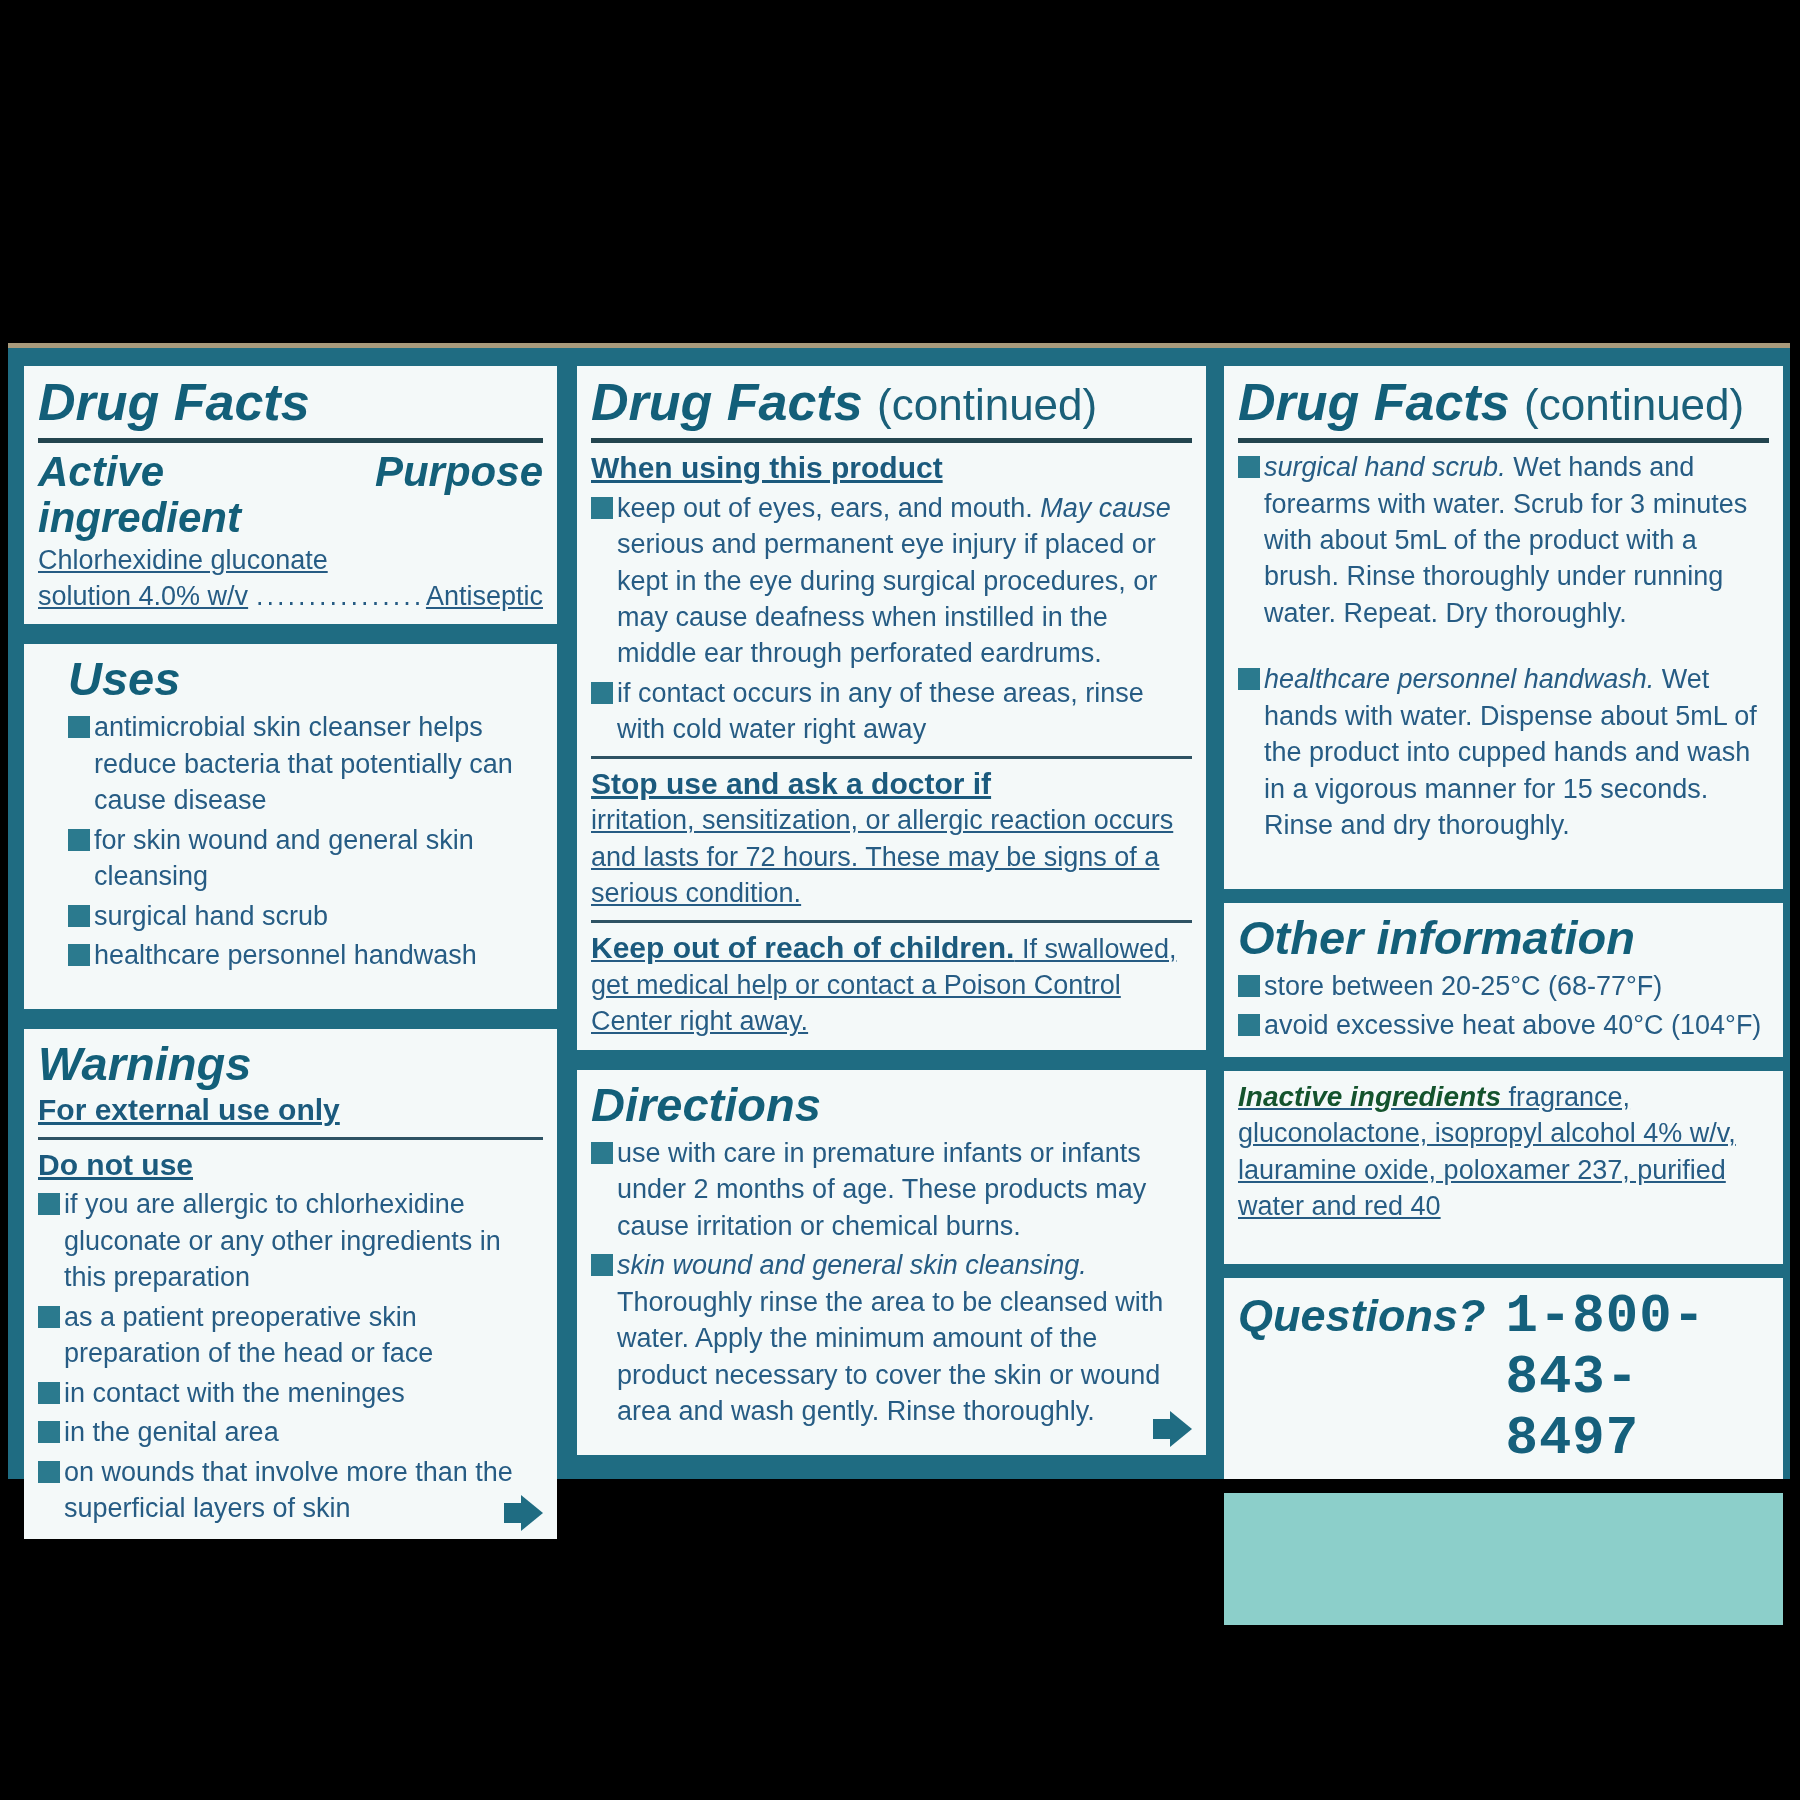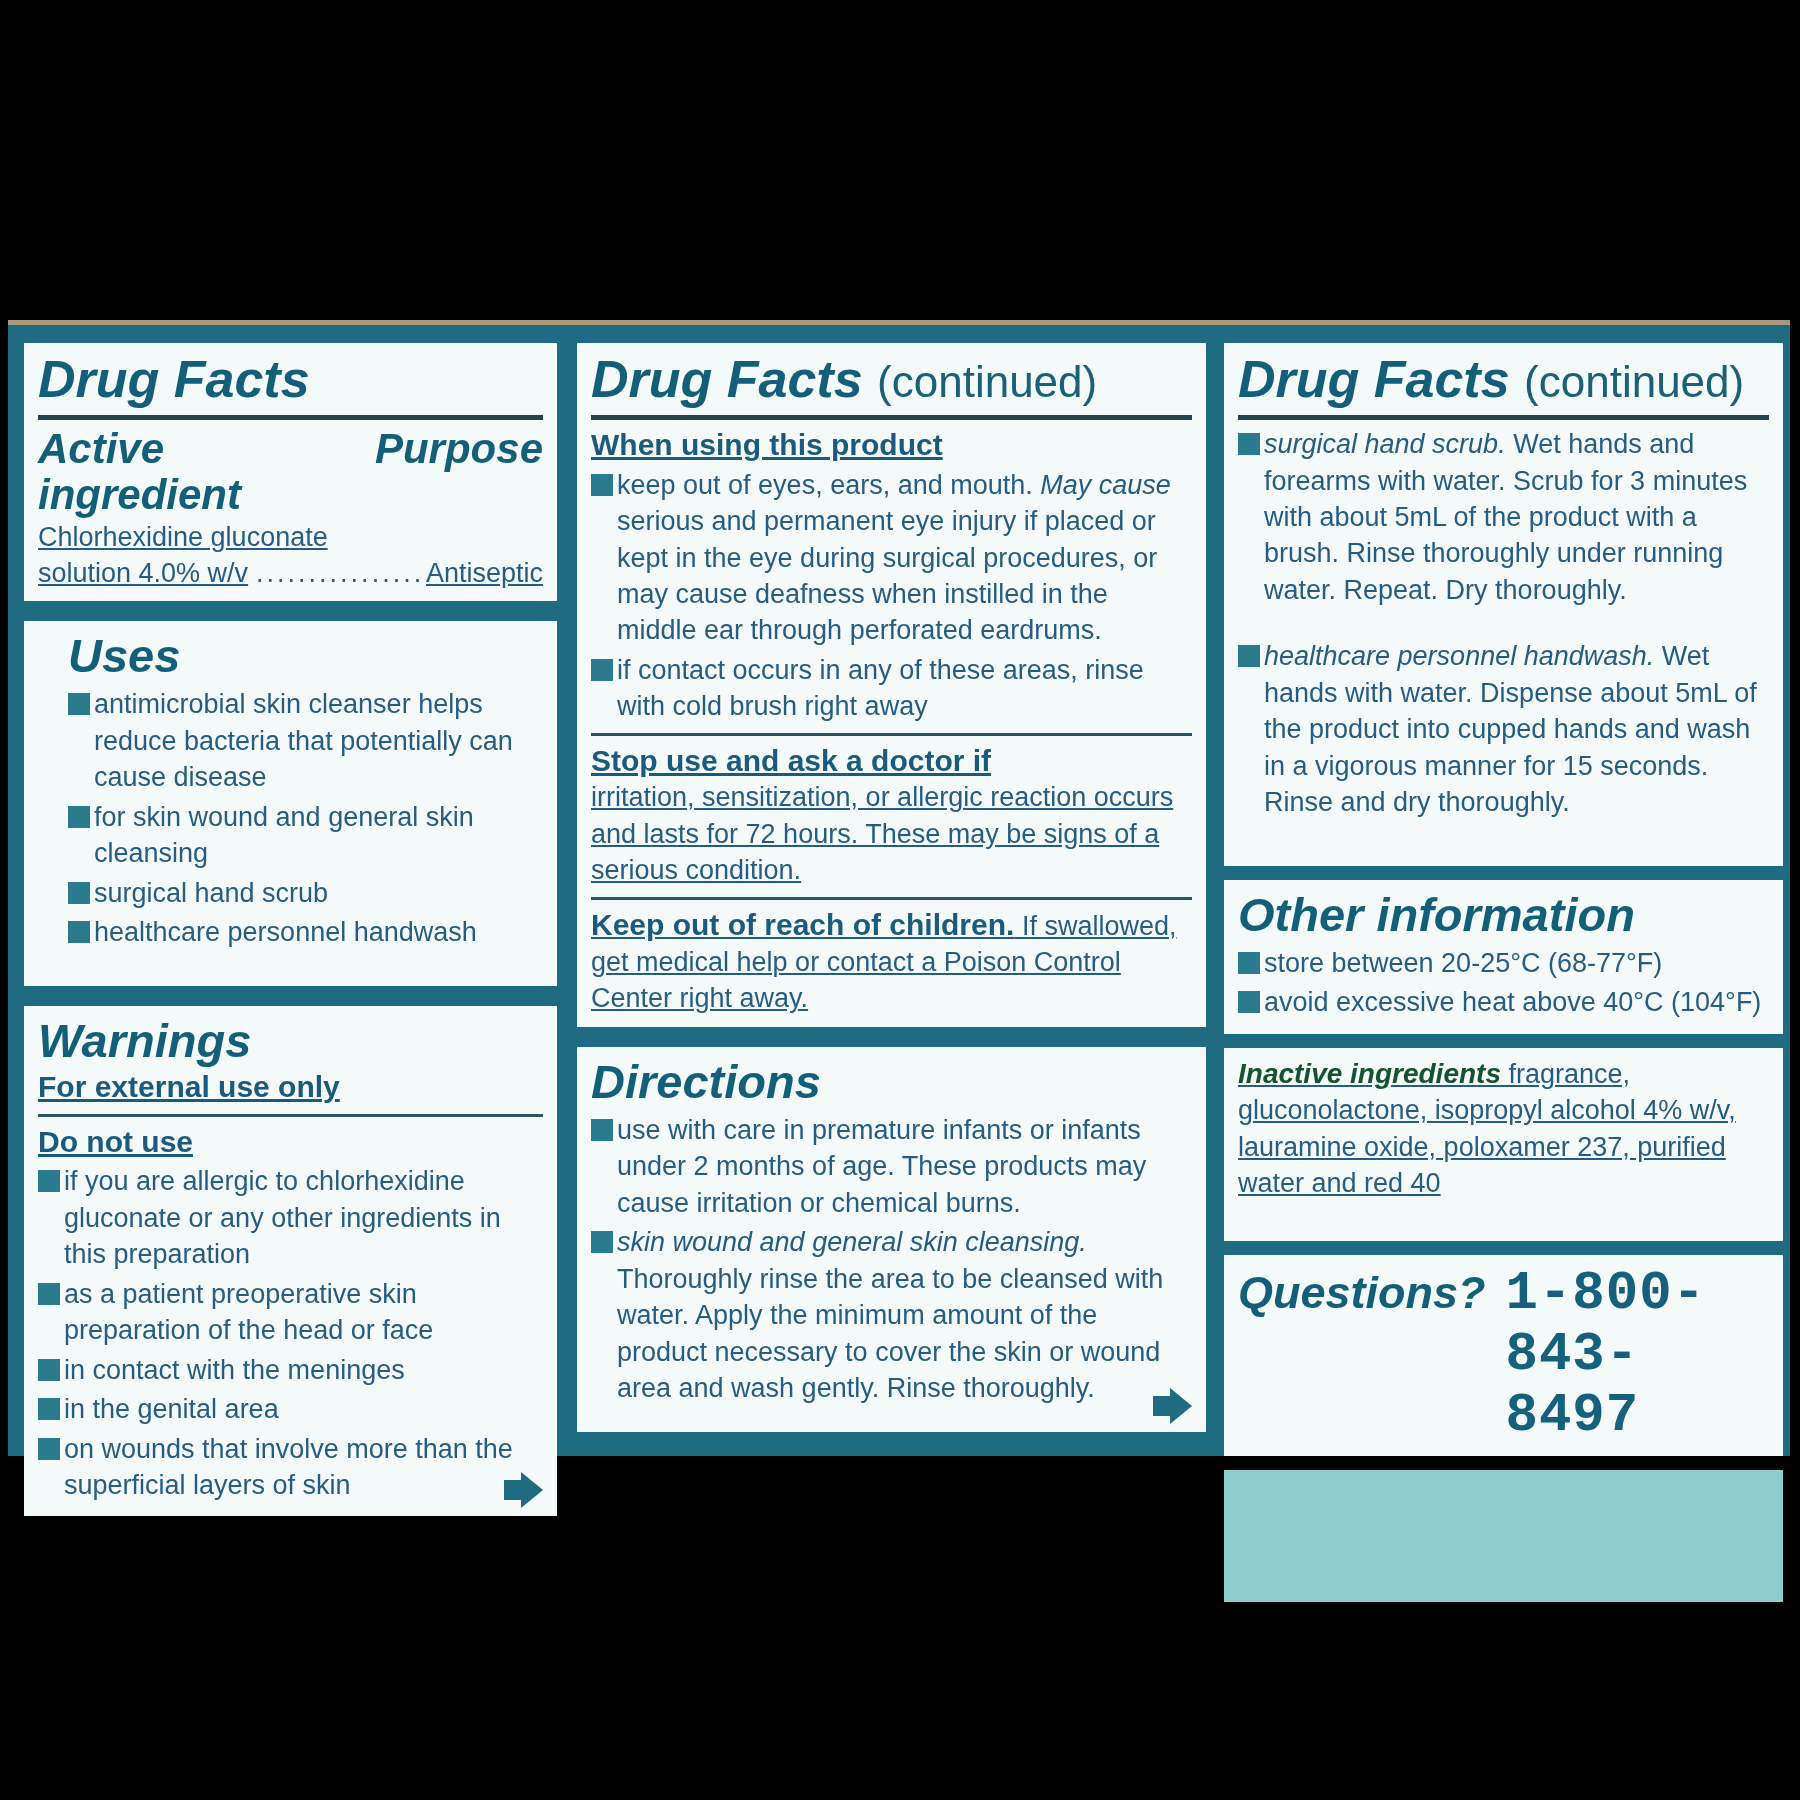--- a/index.html
+++ b/index.html
@@ -1,18 +1,18 @@
 <!DOCTYPE html>
 <html><head>
 <meta charset="utf-8">
 <style>
   html,body{margin:0;padding:0;background:#000;}
   .stage{position:relative;width:1800px;height:1800px;background:#000;overflow:hidden;
          font-family:"Liberation Sans",sans-serif;}
-  .label{position:absolute;left:8px;top:320px;width:1782px;height:1136px;
+  .label{position:absolute;left:8px;top:343px;width:1782px;height:1136px;
          background:#1f6c82;border-top:5px solid #a89a7c;box-sizing:border-box;}
   .col{position:absolute;top:18px;display:flex;flex-direction:column;}
   .col1{left:16px;width:533px;gap:20px;}
   .col2{left:569px;width:629px;gap:20px;}
   .col3{left:1216px;width:559px;gap:14px;}
   .panel{background:#f4f9f9;padding:8px 14px 10px 14px;box-sizing:border-box;position:relative;}
 
   .t1{font-style:italic;font-weight:bold;font-size:52px;line-height:1.08;color:#135f79;margin:0;display:inline;}
   .cont{font-style:normal;font-weight:normal;font-size:44px;color:#1b6079;}
   .rule-thick{height:5px;background:#23454f;margin:8px 0 6px 0;}
@@ -143,21 +143,21 @@
         <h1 class="t1"><span>Drug Facts</span> <span class="cont">(continued)</span></h1>
         <div class="rule-thick"></div>
         <div class="subhead">When using this product</div>
         <ul class="bullets">
           <li class="bullet">
             <span class="sq"></span>
             <span class="bt"><span>keep out of eyes, ears, and mouth. </span><em>May cause</em><span> serious and permanent eye injury if placed or kept in the eye during surgical procedures, or may cause deafness when instilled in the middle ear through perforated eardrums.</span></span>
           </li>
           <li class="bullet">
             <span class="sq"></span>
-            <span class="bt">if contact occurs in any of these areas, rinse with cold brush right away</span>
+            <span class="bt">if contact occurs in any of these areas, rinse with cold water right away</span>
           </li>
         </ul>
         <div class="rule-thin"></div>
         <div class="subhead">Stop use and ask a doctor if</div>
         <p class="body">irritation, sensitization, or allergic reaction occurs and lasts for 72 hours. These may be signs of a serious condition.</p>
         <div class="rule-thin"></div>
         <p class="body"><span class="bh">Keep out of reach of children.</span><span> If swallowed, get medical help or contact a Poison Control Center right away.</span></p>
       </section>
 
       <section class="panel p-c2b">

